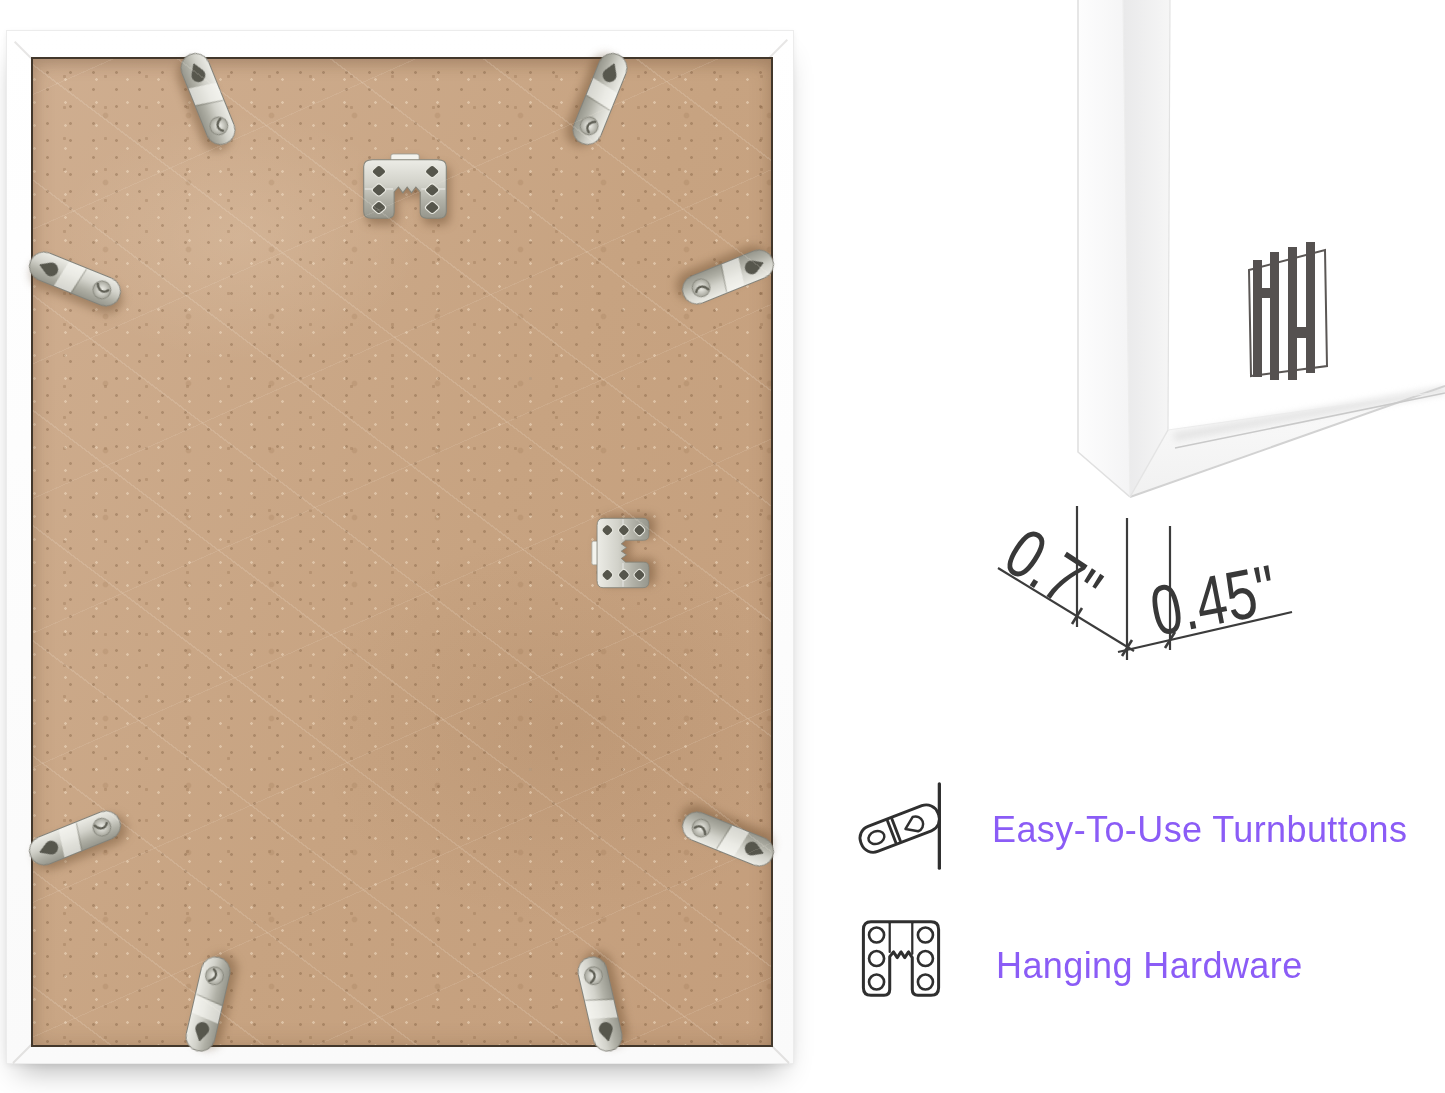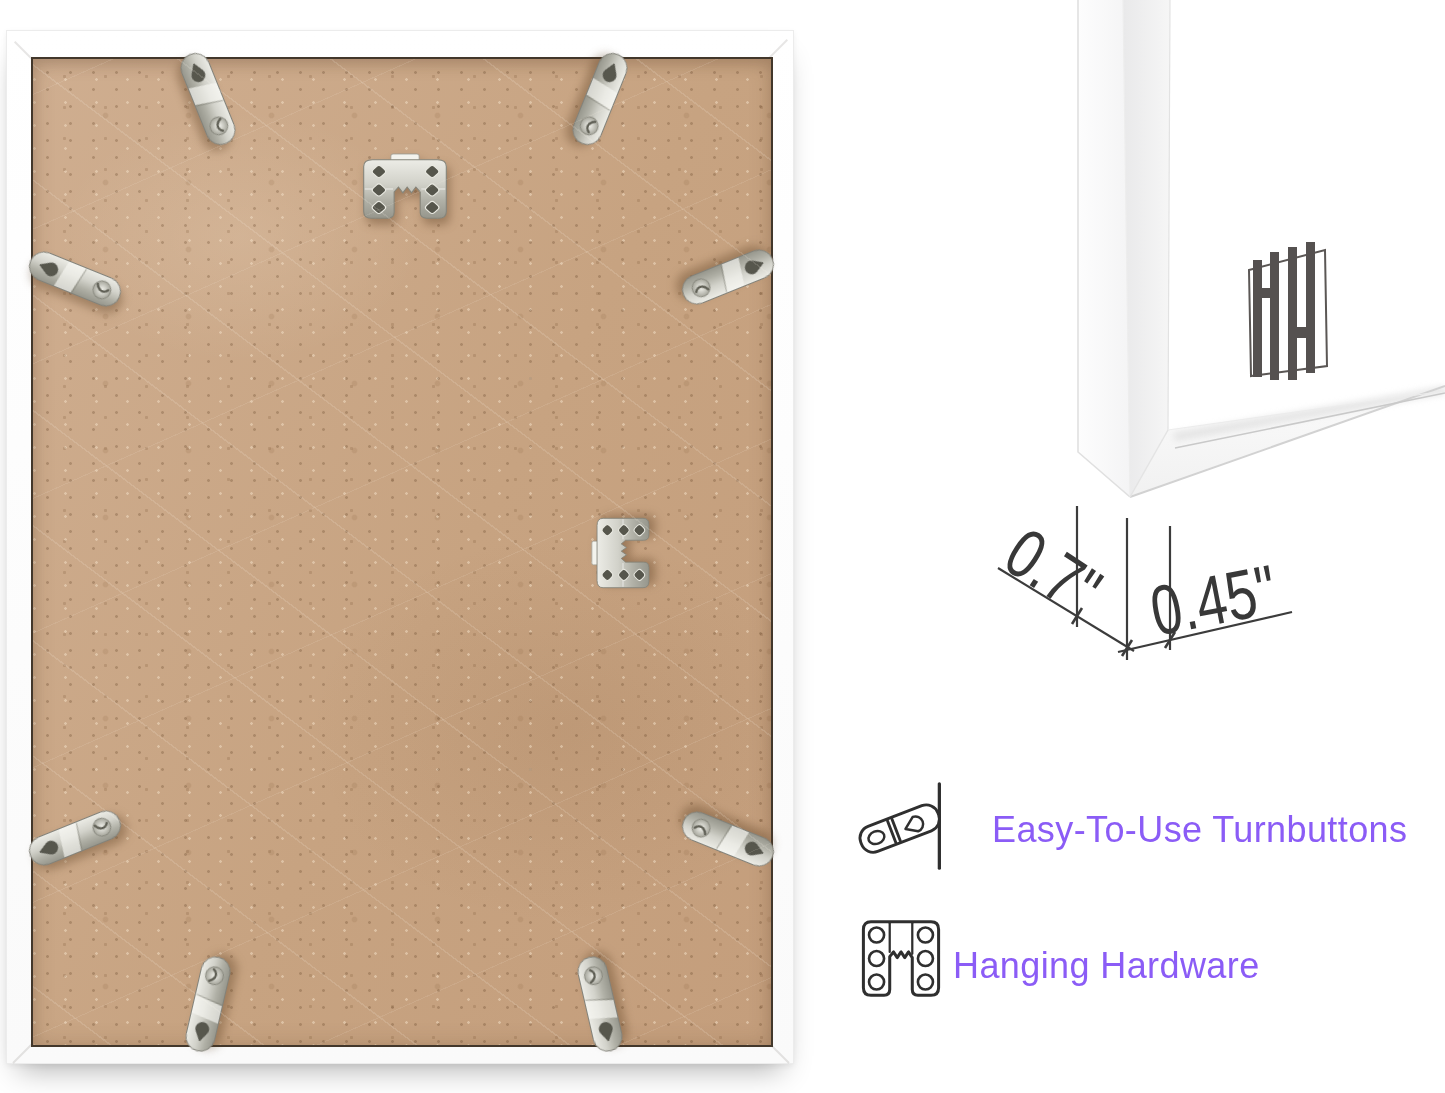--- a/index.html
+++ b/index.html
@@ -246,15 +246,15 @@
     <path d="M18,8 H82 Q90,8 90,16 V78 Q90,86 82,86 H68 Q62,86 62,80 V46 L58,40 L54,46 L50,40 L46,46 L42,40 L38,45 V80 Q38,86 32,86 H18 Q10,86 10,78 V16 Q10,8 18,8 Z"></path>
     <line x1="38" y1="9.5" x2="38" y2="40" stroke-width="2.4"></line>
     <line x1="62" y1="9.5" x2="62" y2="42" stroke-width="2.4"></line>
     <circle cx="24" cy="22" r="8" stroke-width="2.8"></circle>
     <circle cx="24" cy="47" r="8" stroke-width="2.8"></circle>
     <circle cx="24" cy="72" r="8" stroke-width="2.8"></circle>
     <circle cx="76" cy="22" r="8" stroke-width="2.8"></circle>
     <circle cx="76" cy="47" r="8" stroke-width="2.8"></circle>
     <circle cx="76" cy="72" r="8" stroke-width="2.8"></circle>
   </svg>
-  <div class="feature-label" style="left:953px;top:945px">Hanging Hardware</div>
+  <div class="feature-label" style="left:996px;top:945px">Hanging Hardware</div>
 
 </div>
 
 </body></html>

